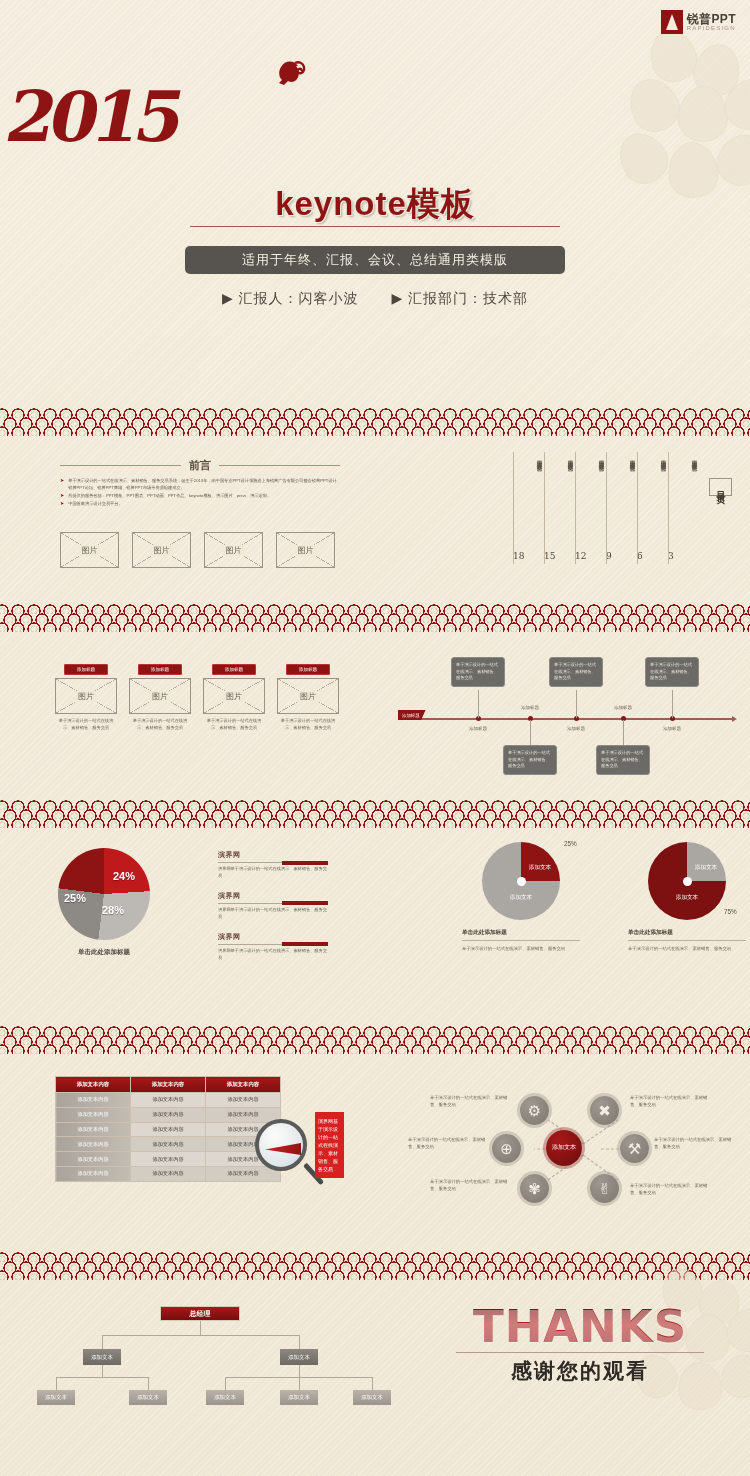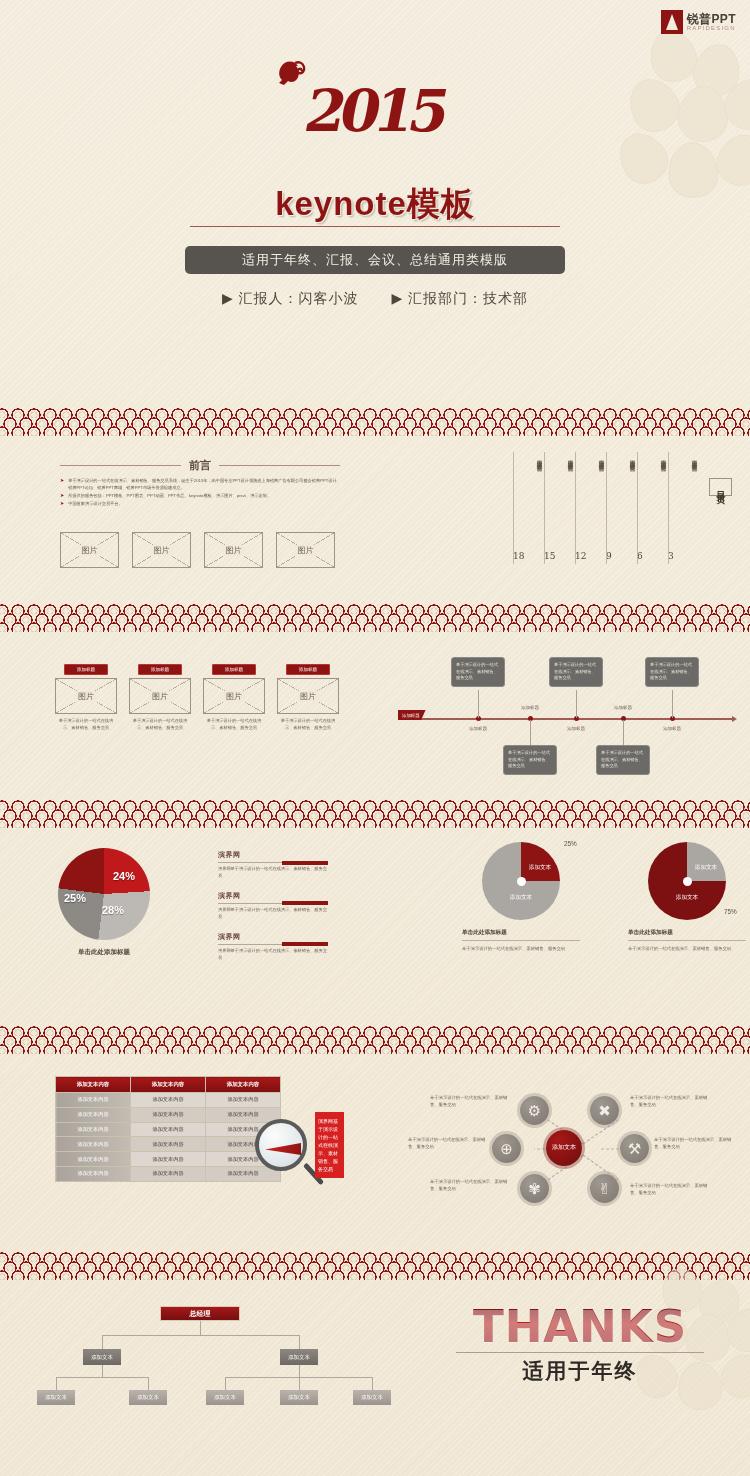--- a/index.html
+++ b/index.html
@@ -41,23 +41,23 @@
   .logo { position:absolute; right:14px; top:10px; display:flex; align-items:center; gap:4px; }
   .logo .mark { width:22px; height:24px; background:#8e1414; position:relative; }
   .logo .mark:after {
     content:""; position:absolute; left:5px; top:4px; width:0;height:0;
     border-left:6px solid transparent; border-right:6px solid transparent; border-bottom:16px solid #f3ecdc;
   }
   .logo .txt { line-height:1; }
   .logo .txt b { display:block; font-size:12px; color:#4a4038; letter-spacing:.4px;text-align:right; }
   .logo .txt s { display:block; text-decoration:none; font-size:6px; color:#b08c86; letter-spacing:1.2px; }
 
-  .year { position:absolute; left:0; right:0; top:82px; text-align:center;
-          font-family:"DejaVu Serif",serif; font-size:58px; font-weight:bold; color:#8e1414;
-          letter-spacing:-6px; font-style:italic; line-height:1; }
+  .year { position:absolute; left:0; right:0; top:82px; text-align:left;
+          font-family:"DejaVu Serif",serif; font-size:70px; font-weight:bold; color:#8e1414;
+          letter-spacing:-6px; font-style:italic; line-height:1;padding-left:8px; }
   .year .goat { position:absolute; left:268px; top:-22px; width:40px; height:46px; }
   .maintitle { position:absolute; left:0; right:0; top:182px; text-align:center;
           font-size:33px; font-weight:bold; color:#8e1414; letter-spacing:1px;
           text-shadow:1px 1px 0 #f7f1e3, 2px 2px 2px rgba(0,0,0,.25); }
   .titlerule { position:absolute; left:190px; width:370px; top:226px; height:1px; background:#a3584f; }
   .subbar { position:absolute; left:185px; top:246px; width:380px; height:28px;
           background:#575450; border-radius:5px; color:#f5efe2; font-size:13px;
           display:flex; align-items:center; justify-content:center; letter-spacing:1px; }
   .presenter { position:absolute; left:0; right:0; top:290px; text-align:center;
           font-size:14px; color:#4f453d; letter-spacing:1px; }
@@ -581,15 +581,15 @@
     <div class="nd l3" style="left:7px;   top:84px;">添加文本</div>
     <div class="nd l3" style="left:99px;  top:84px;">添加文本</div>
     <div class="nd l3" style="left:176px; top:84px;">添加文本</div>
     <div class="nd l3" style="left:250px; top:84px;">添加文本</div>
     <div class="nd l3" style="left:323px; top:84px;">添加文本</div>
   </div>
 
   <div class="thanks">
     <div class="big">THANKS</div>
     <div class="rule"></div>
-    <div class="sub">适用于年终</div>
+    <div class="sub">感谢您的观看</div>
   </div>
 </section>
 
 </body></html>

